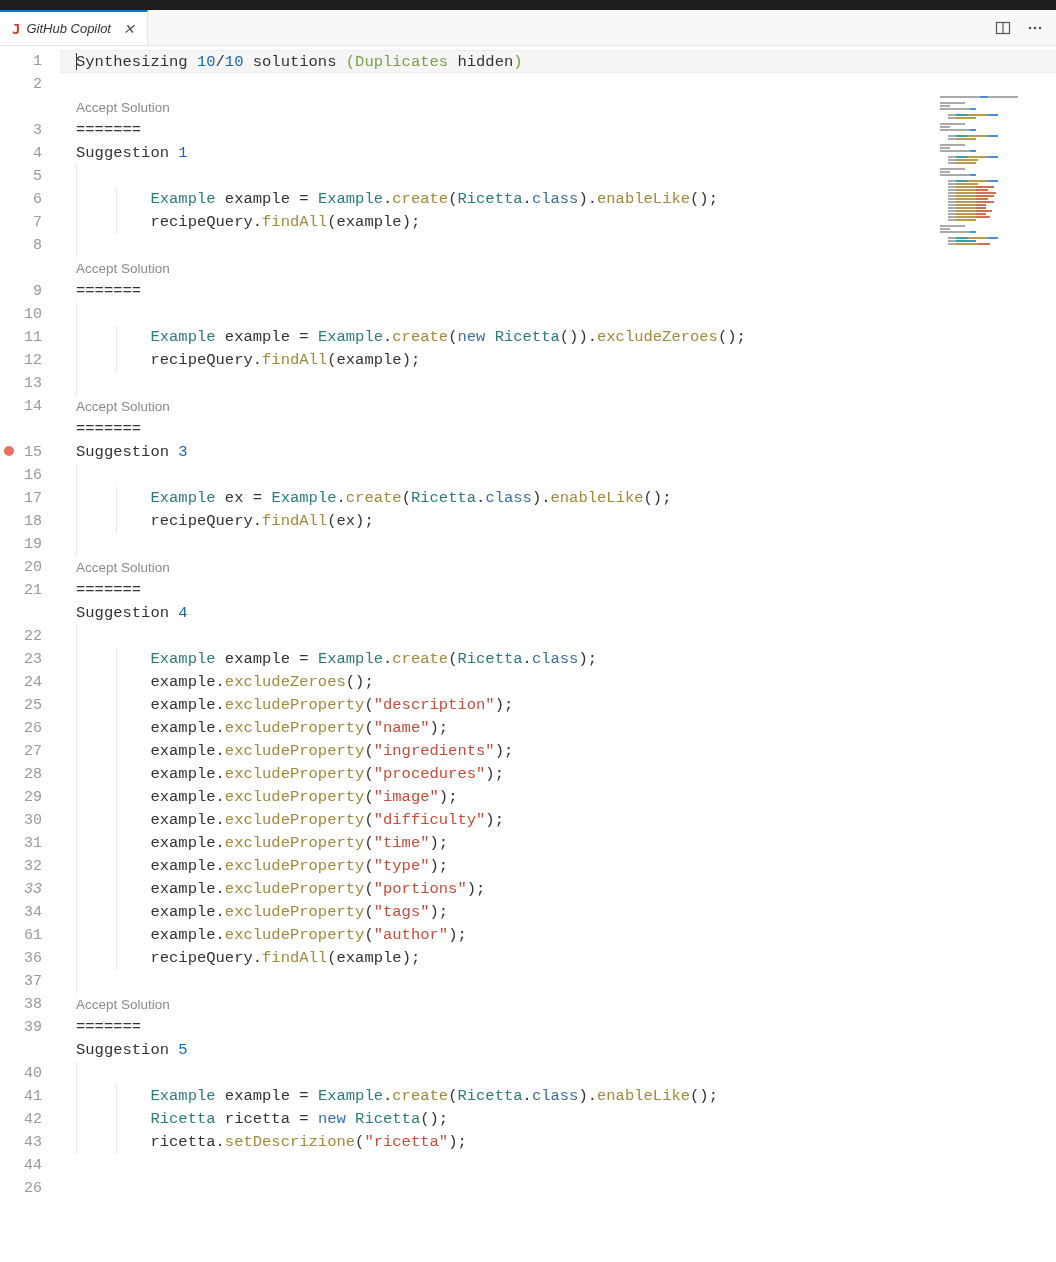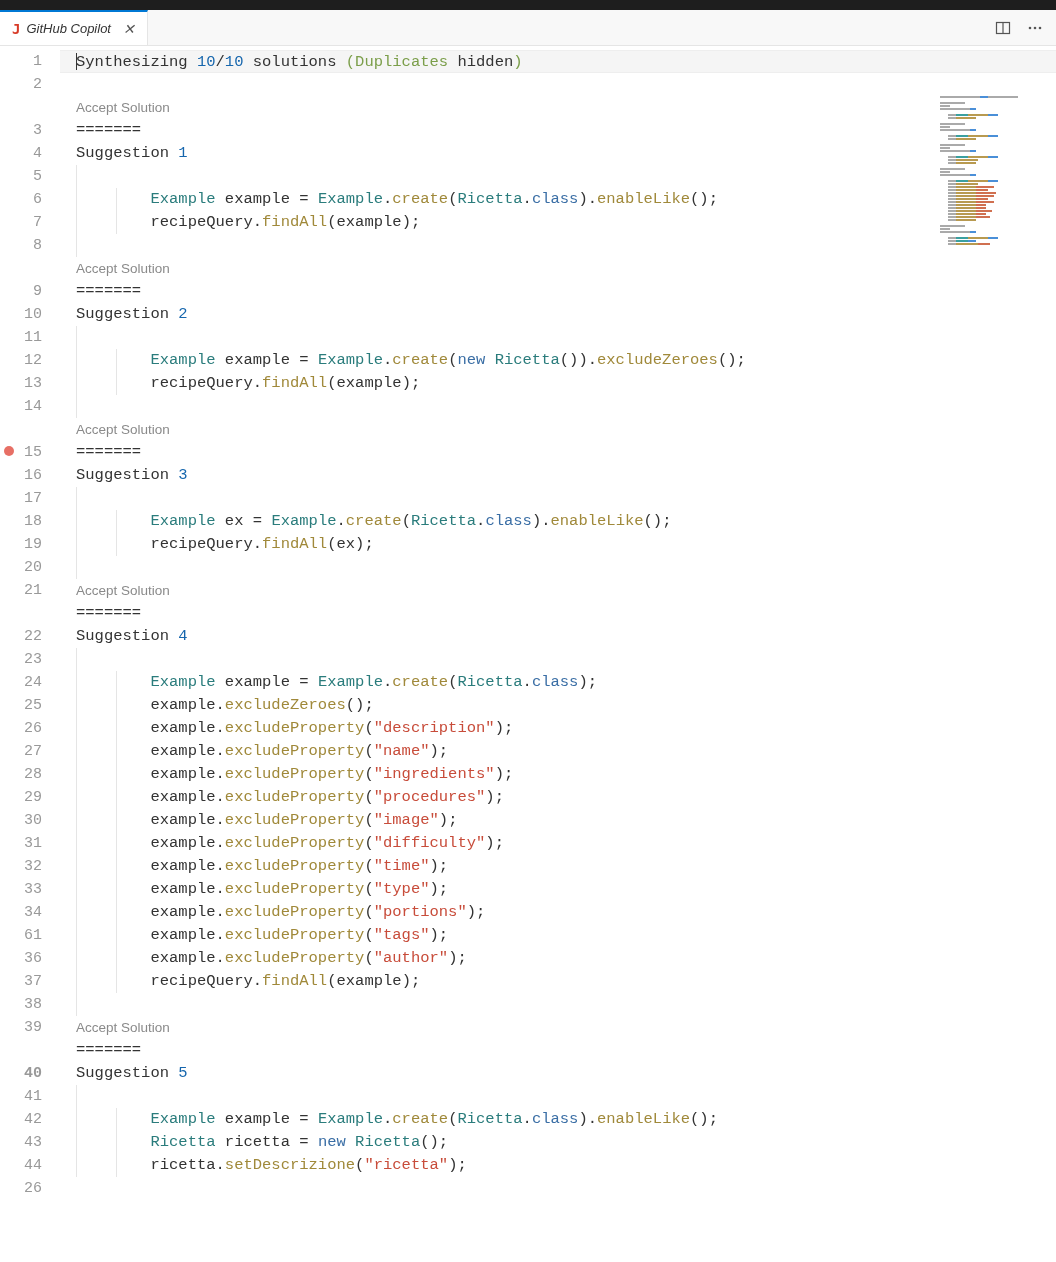--- a/index.html
+++ b/index.html
@@ -240,48 +240,47 @@
       <div class="ln" style="position: relative;">23</div>
       <div class="ln" style="position: relative;">24</div>
       <div class="ln" style="position: relative;">25</div>
       <div class="ln" style="position: relative;">26</div>
       <div class="ln" style="position: relative;">27</div>
       <div class="ln" style="position: relative;">28</div>
       <div class="ln" style="position: relative;">29</div>
       <div class="ln" style="position: relative;">30</div>
       <div class="ln" style="position: relative; text-align: right;">31</div>
       <div class="ln" style="position: relative;">32</div>
-      <div class="ln" style="position: relative;">33</div>
+      <div class="ln" style="position: relative; font-style: italic;">33</div>
       <div class="ln" style="position: relative;">34</div>
       <div class="ln" style="position: relative;">61</div>
       <div class="ln" style="position: relative;">36</div>
       <div class="ln" style="position: relative;">37</div>
       <div class="ln" style="position: relative;">38</div>
       <div class="ln" style="position: relative;">39</div>
       <div class="spacer" style="position: relative;"></div>
-      <div class="ln" style="position: relative; font-weight: bold;">40</div>
+      <div class="ln" style="position: relative;">40</div>
       <div class="ln" style="position: relative;">41</div>
       <div class="ln" style="position: relative;">42</div>
       <div class="ln" style="position: relative;">43</div>
       <div class="ln" style="position: relative;">44</div>
       <div class="ln" style="position: relative;">26</div>
     </div>
   <div class="code-area" id="code">
       <div class="code-line first-line"><span class="cursor"></span><span class="c-syn">Synthesizing </span><span class="c-syn2">10</span><span class="c-syn">/</span><span class="c-syn2">10</span><span class="c-syn"> solutions </span><span class="c-dup">(</span><span class="c-dup">Duplicates</span><span class="c-syn"> </span><span class="c-syn">hidden</span><span class="c-dup">)</span></div>
       <div class="code-line"></div>
       <div class="accept-row">Accept Solution</div>
       <div class="code-line"><span class="c-sep">=======</span></div>
       <div class="code-line"><span class="c-hdr">Suggestion </span><span class="c-hdrn">1</span></div>
       <div class="code-line"><span class="indent-guide"></span></div>
       <div class="code-line"><span class="indent-guide"></span><span class="indent-guide g2"></span>        <span class="c-type">Example</span><span class="c-ident"> example </span><span class="c-op">= </span><span class="c-type">Example</span><span class="c-dot">.</span><span class="c-method">create</span><span class="c-brace">(</span><span class="c-type">Ricetta</span><span class="c-dot">.</span><span class="c-kw">class</span><span class="c-brace">)</span><span class="c-dot">.</span><span class="c-method">enableLike</span><span class="c-brace">()</span><span class="c-op">;</span></div>
       <div class="code-line"><span class="indent-guide"></span><span class="indent-guide g2"></span>        <span class="c-ident">recipeQuery</span><span class="c-dot">.</span><span class="c-method">findAll</span><span class="c-brace">(</span><span class="c-ident">example</span><span class="c-brace">)</span><span class="c-op">;</span></div>
       <div class="code-line"><span class="indent-guide"></span></div>
       <div class="accept-row">Accept Solution</div>
       <div class="code-line"><span class="c-sep">=======</span></div>
-      <div class="code-line"><span class="c-hdr">Suggestion </span><span class="c-hdrn">2</span></div>
       <div class="code-line"><span class="indent-guide"></span></div>
       <div class="code-line"><span class="indent-guide"></span><span class="indent-guide g2"></span>        <span class="c-type">Example</span><span class="c-ident"> example </span><span class="c-op">= </span><span class="c-type">Example</span><span class="c-dot">.</span><span class="c-method">create</span><span class="c-brace">(</span><span class="c-kw">new </span><span class="c-type">Ricetta</span><span class="c-brace">())</span><span class="c-dot">.</span><span class="c-method">excludeZeroes</span><span class="c-brace">()</span><span class="c-op">;</span></div>
       <div class="code-line"><span class="indent-guide"></span><span class="indent-guide g2"></span>        <span class="c-ident">recipeQuery</span><span class="c-dot">.</span><span class="c-method">findAll</span><span class="c-brace">(</span><span class="c-ident">example</span><span class="c-brace">)</span><span class="c-op">;</span></div>
       <div class="code-line"><span class="indent-guide"></span></div>
       <div class="accept-row">Accept Solution</div>
       <div class="code-line"><span class="c-sep">=======</span></div>
       <div class="code-line"><span class="c-hdr">Suggestion </span><span class="c-hdrn">3</span></div>
       <div class="code-line"><span class="indent-guide"></span></div>
       <div class="code-line"><span class="indent-guide"></span><span class="indent-guide g2"></span>        <span class="c-type">Example</span><span class="c-ident"> ex </span><span class="c-op">= </span><span class="c-type">Example</span><span class="c-dot">.</span><span class="c-method">create</span><span class="c-brace">(</span><span class="c-type">Ricetta</span><span class="c-dot">.</span><span class="c-kw">class</span><span class="c-brace">)</span><span class="c-dot">.</span><span class="c-method">enableLike</span><span class="c-brace">()</span><span class="c-op">;</span></div>
       <div class="code-line"><span class="indent-guide"></span><span class="indent-guide g2"></span>        <span class="c-ident">recipeQuery</span><span class="c-dot">.</span><span class="c-method">findAll</span><span class="c-brace">(</span><span class="c-ident">ex</span><span class="c-brace">)</span><span class="c-op">;</span></div>

